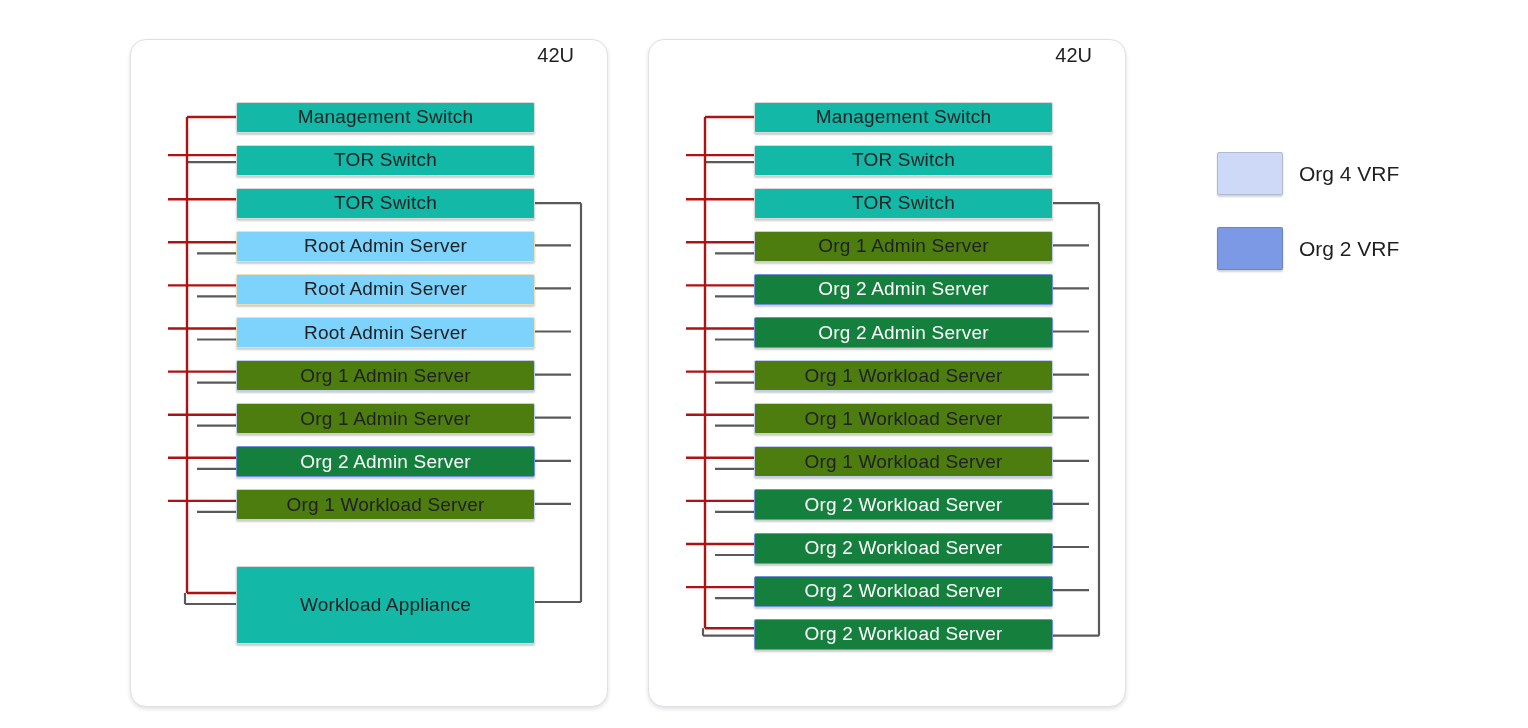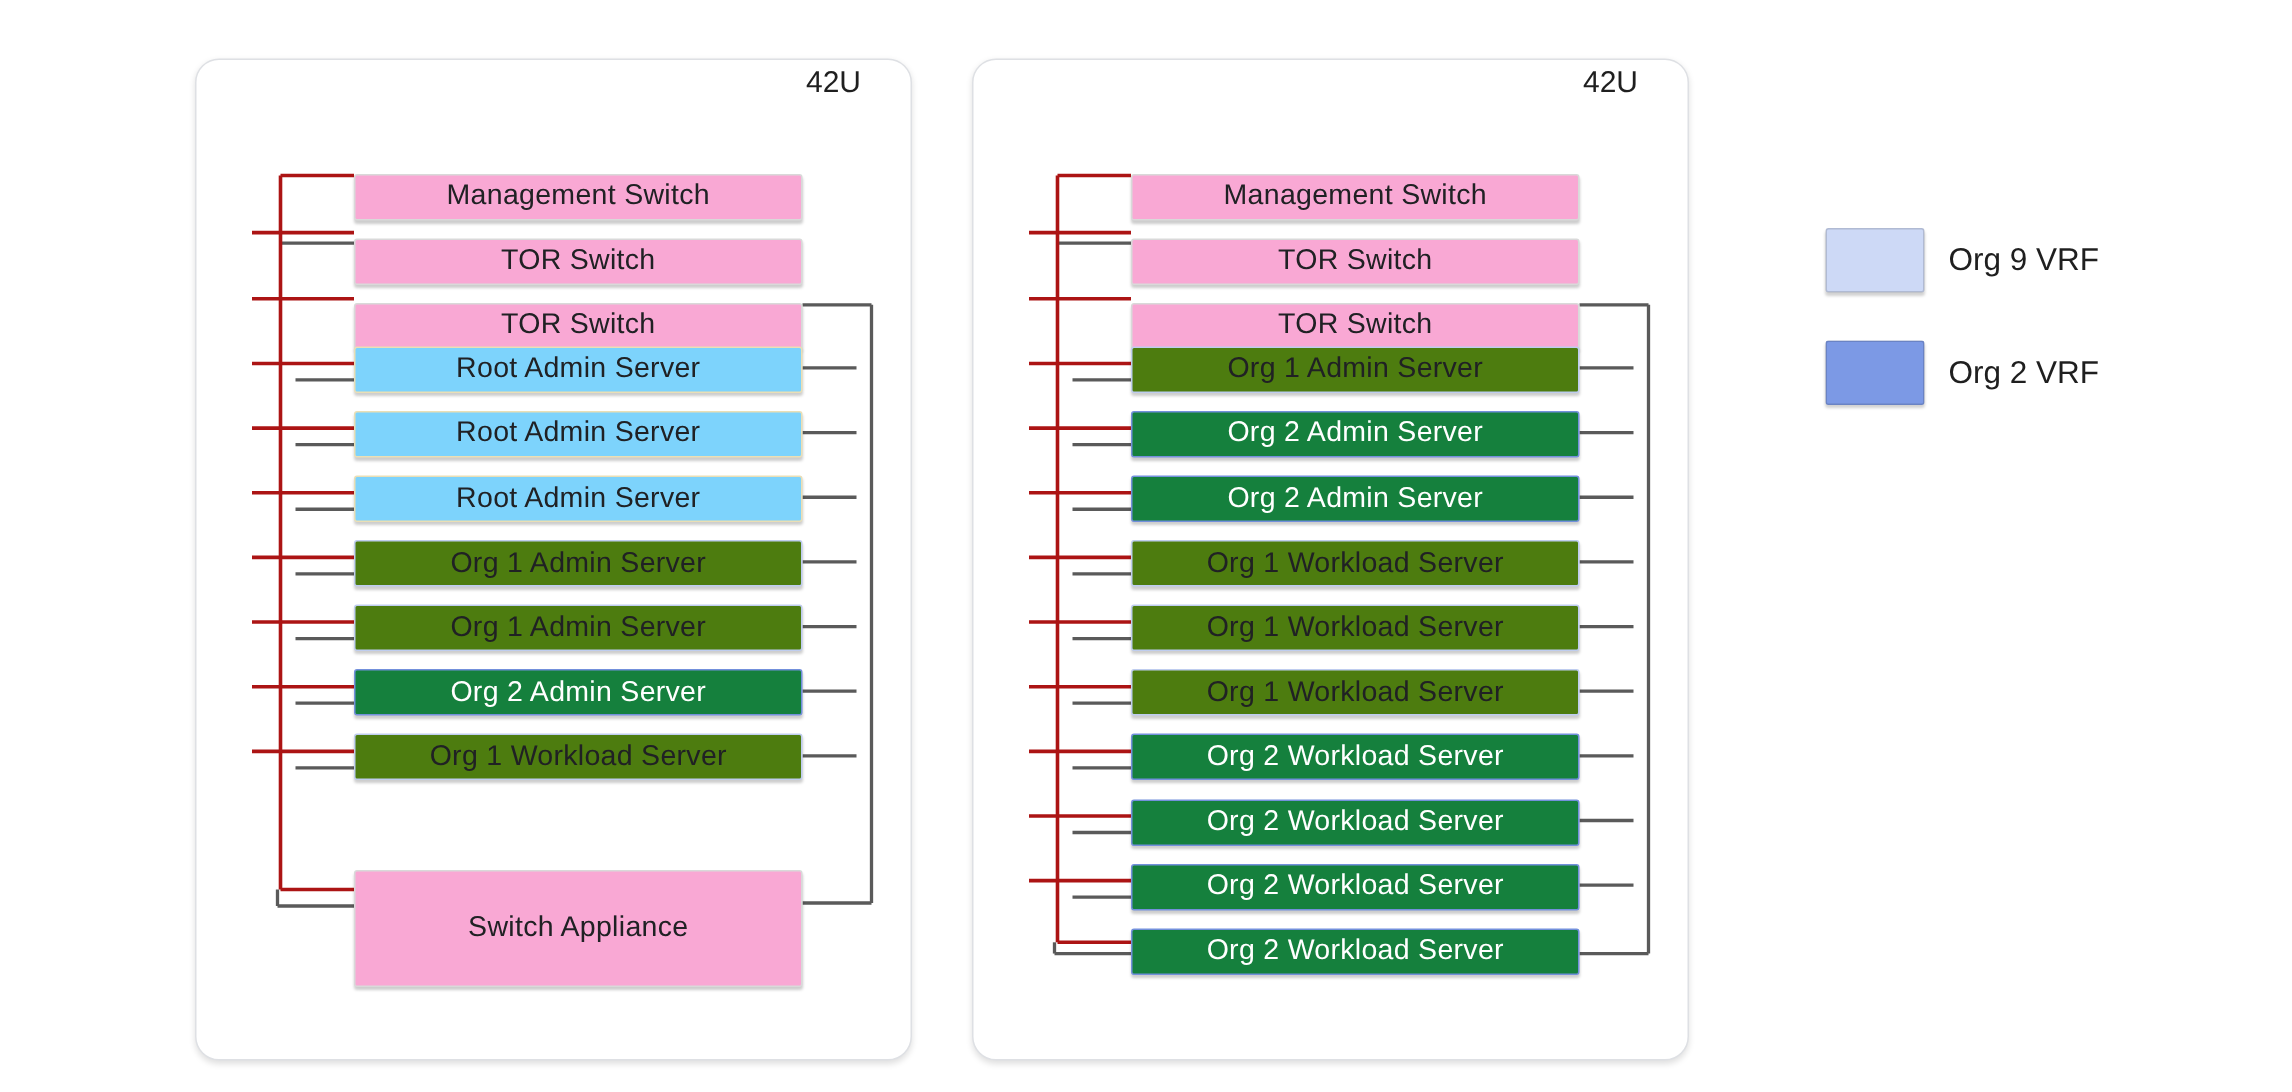--- a/index.html
+++ b/index.html
@@ -54,21 +54,21 @@
     align-items:center;
     justify-content:center;
     font-size:19px;
     letter-spacing:.2px;
     color:#202124;
     border-radius:2px;
     border:1px solid rgba(0,0,0,0.10);
     box-shadow:0 2px 2px rgba(0,0,0,0.20);
     white-space:nowrap;
   }
-  .unit.gray {background:#f9a8d4;border-color:#d9d9d9;margin-top:14px;}
+  .unit.gray {background:#14b8a6;border-color:#d9d9d9;}
   .unit.cream{background:#7dd3fc;border-color:#eadfb6;}
   .unit.blue1{background:#4d7c0f;border-color:#bfcdef;}
   .unit.blue2{background:#15803d;border-color:#7390dc;color:#ffffff;}
 
   
   .legend{
     position:absolute;
     left:1217px;
     top:152px;
   }
@@ -138,21 +138,21 @@
         <div class="unit gray" style="top: 61.5px; height: 31px;">Management Switch</div>
         <div class="unit gray" style="top: 104.6px; height: 31px;">TOR Switch</div>
         <div class="unit gray" style="top: 147.7px; height: 31px;">TOR Switch</div>
         <div class="unit cream" style="top: 190.8px; height: 31px;">Root Admin Server</div>
         <div class="unit cream" style="top: 233.9px; height: 31px;">Root Admin Server</div>
         <div class="unit cream" style="top: 277px; height: 31px;">Root Admin Server</div>
         <div class="unit blue1" style="top: 320.1px; height: 31px;">Org 1 Admin Server</div>
         <div class="unit blue1" style="top: 363.2px; height: 31px;">Org 1 Admin Server</div>
         <div class="unit blue2" style="top: 406.3px; height: 31px;">Org 2 Admin Server</div>
         <div class="unit blue1" style="top: 449.4px; height: 31px;">Org 1 Workload Server</div>
-        <div class="unit gray" style="top: 526px; height: 78px;">Switch Appliance</div>
+        <div class="unit gray" style="top: 526px; height: 78px;">Workload Appliance</div>
       </div>
   </section>
 
   <section class="rack rack-2">
     <span class="cap-label">42U</span>
     <svg class="wires" viewBox="0 0 478 668" xmlns="http://www.w3.org/2000/svg">
         <line x1="56" y1="77" x2="105" y2="77" stroke="#ac1414" stroke-width="2.4"></line>
         <line x1="37" y1="115.1" x2="105" y2="115.1" stroke="#ac1414" stroke-width="2.4"></line>
         <line x1="56" y1="122.1" x2="105" y2="122.1" stroke="#5a5a5a" stroke-width="2.2"></line>
         <line x1="37" y1="159.2" x2="105" y2="159.2" stroke="#ac1414" stroke-width="2.4"></line>
@@ -204,21 +204,21 @@
         <div class="unit blue2" style="top: 449.4px; height: 31px;">Org 2 Workload Server</div>
         <div class="unit blue2" style="top: 492.5px; height: 31px;">Org 2 Workload Server</div>
         <div class="unit blue2" style="top: 535.6px; height: 31px;">Org 2 Workload Server</div>
         <div class="unit blue2" style="top: 578.7px; height: 31px;">Org 2 Workload Server</div>
       </div>
   </section>
 
   <aside class="legend">
     <div class="legend-row">
       <span class="swatch" style="background-color: rgb(205, 217, 246);"></span>
-      <span class="legend-label">Org 9 VRF</span>
+      <span class="legend-label">Org 4 VRF</span>
     </div>
     <div class="legend-row">
       <span class="swatch" style="background-color: rgb(124, 153, 229);"></span>
       <span class="legend-label">Org 2 VRF</span>
     </div>
   </aside>
 
 </div>
 
 </body></html>

